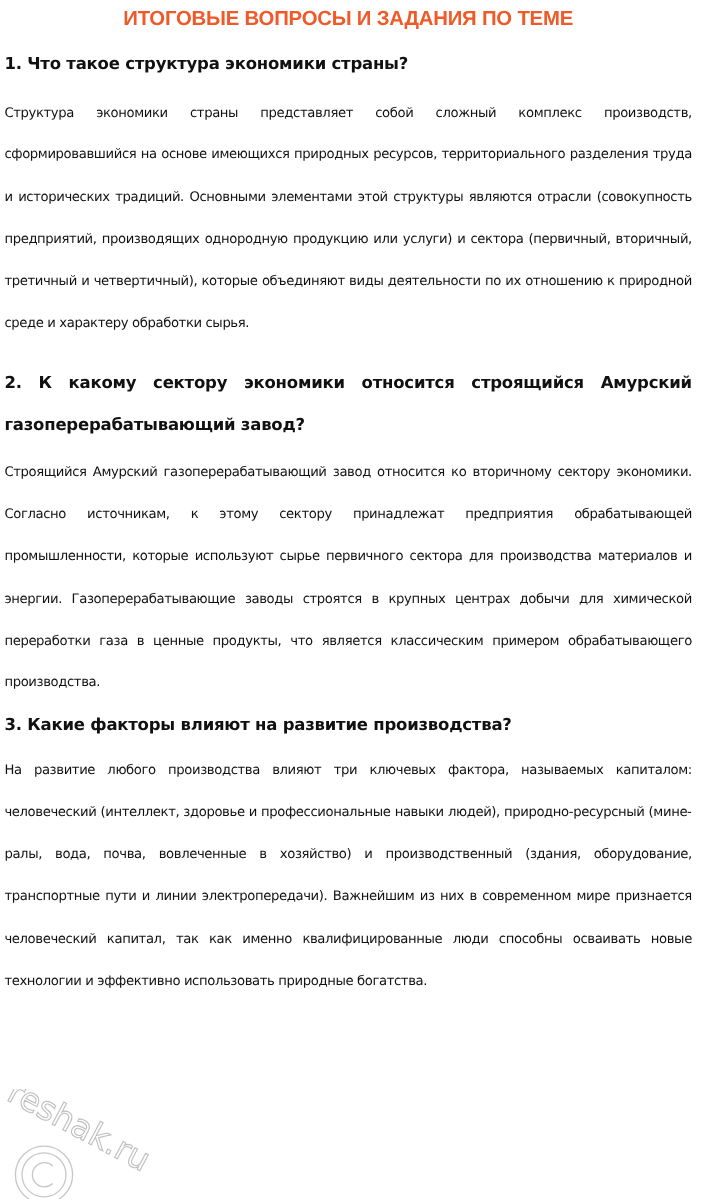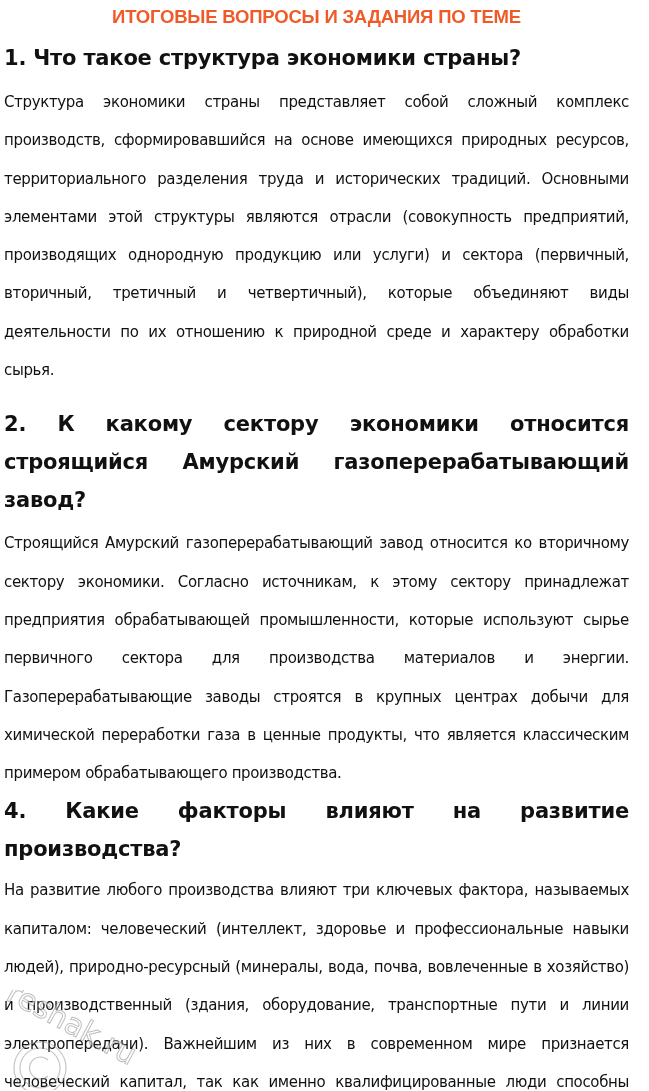--- a/index.html
+++ b/index.html
@@ -28,28 +28,28 @@
       font-family: "Liberation Sans", sans-serif;
       font-weight: bold;
       font-size: 18.5px;
       letter-spacing: -0.2px;
       height: 34px;
       line-height: 34px;
       margin: 0;
     }
     .question {
       font-weight: bold;
-      font-size: 21px;
+      font-size: 15px;
       line-height: 38px;
       margin: 0;
       text-align: justify;
       letter-spacing: -0.2px;
     }
     .answer {
-      font-size: 15px;
+      font-size: 12px;
       line-height: 38.3px;
       margin: 0;
       text-align: justify;
       letter-spacing: -0.35px;
       word-spacing: 0px;
     }
     .q1 { margin-top: 5px; }
     .a1 { margin-top: 6px; }
     .q2 { margin-top: 16px; }
     .a2 { margin-top: 5px; }
@@ -77,21 +77,21 @@
     <p class="question q1">1. Что такое структура экономики страны?</p>
     <p class="answer a1">Структура экономики страны представляет собой сложный комплекс производств, сформировавшийся на основе имеющихся природных ресурсов, территориального разделения труда и исторических традиций. Основными элементами этой структуры являются отрасли (совокупность предприятий, производящих однородную продукцию или услуги) и сектора (первичный, вторичный, третичный и четвертичный), которые объединяют виды деятельности по их отношению к природной среде и характеру обработки сырья.</p>
   </section>
 
   <section>
     <p class="question q2">2. К какому сектору экономики относится строящийся Амурский газоперерабатывающий завод?</p>
     <p class="answer a2">Строящийся Амурский газоперерабатывающий завод относится ко вторичному сектору экономики. Согласно источникам, к этому сектору принадлежат предприятия обрабатывающей промышленности, которые используют сырье первичного сектора для производства материалов и энергии. Газоперерабатывающие заводы строятся в крупных центрах добычи для химической переработки газа в ценные продукты, что является классическим примером обрабатывающего производства.</p>
   </section>
 
   <section>
-    <p class="question q3">4. Какие факторы влияют на развитие производства?</p>
+    <p class="question q3">3. Какие факторы влияют на развитие производства?</p>
     <p class="answer a3">На развитие любого производства влияют три ключевых фактора, называемых капиталом: человеческий (интеллект, здоровье и профессиональные навыки людей), природно-ресурсный (мине­ралы, вода, почва, вовлеченные в хозяйство) и производственный (здания, оборудование, транспортные пути и линии электропе­редачи). Важнейшим из них в современном мире признается человеческий капитал, так как именно квалифицированные люди способны осваивать новые технологии и эффективно использовать природные богатства.</p>
   </section>
 
   <div class="watermark">
     <svg width="150" height="100" viewBox="0 0 150 100" xmlns="http://www.w3.org/2000/svg">
       <g fill="none" stroke="#9a9a9a" stroke-width="1.2">
         <g transform="rotate(28 40 20)">
           <text x="2" y="28" font-family="DejaVu Sans, sans-serif" font-size="30" fill="#ffffff" stroke="#8a8a8a" stroke-width="1">reshak.ru</text>
         </g>
         <circle cx="38" cy="78" r="26"></circle>

